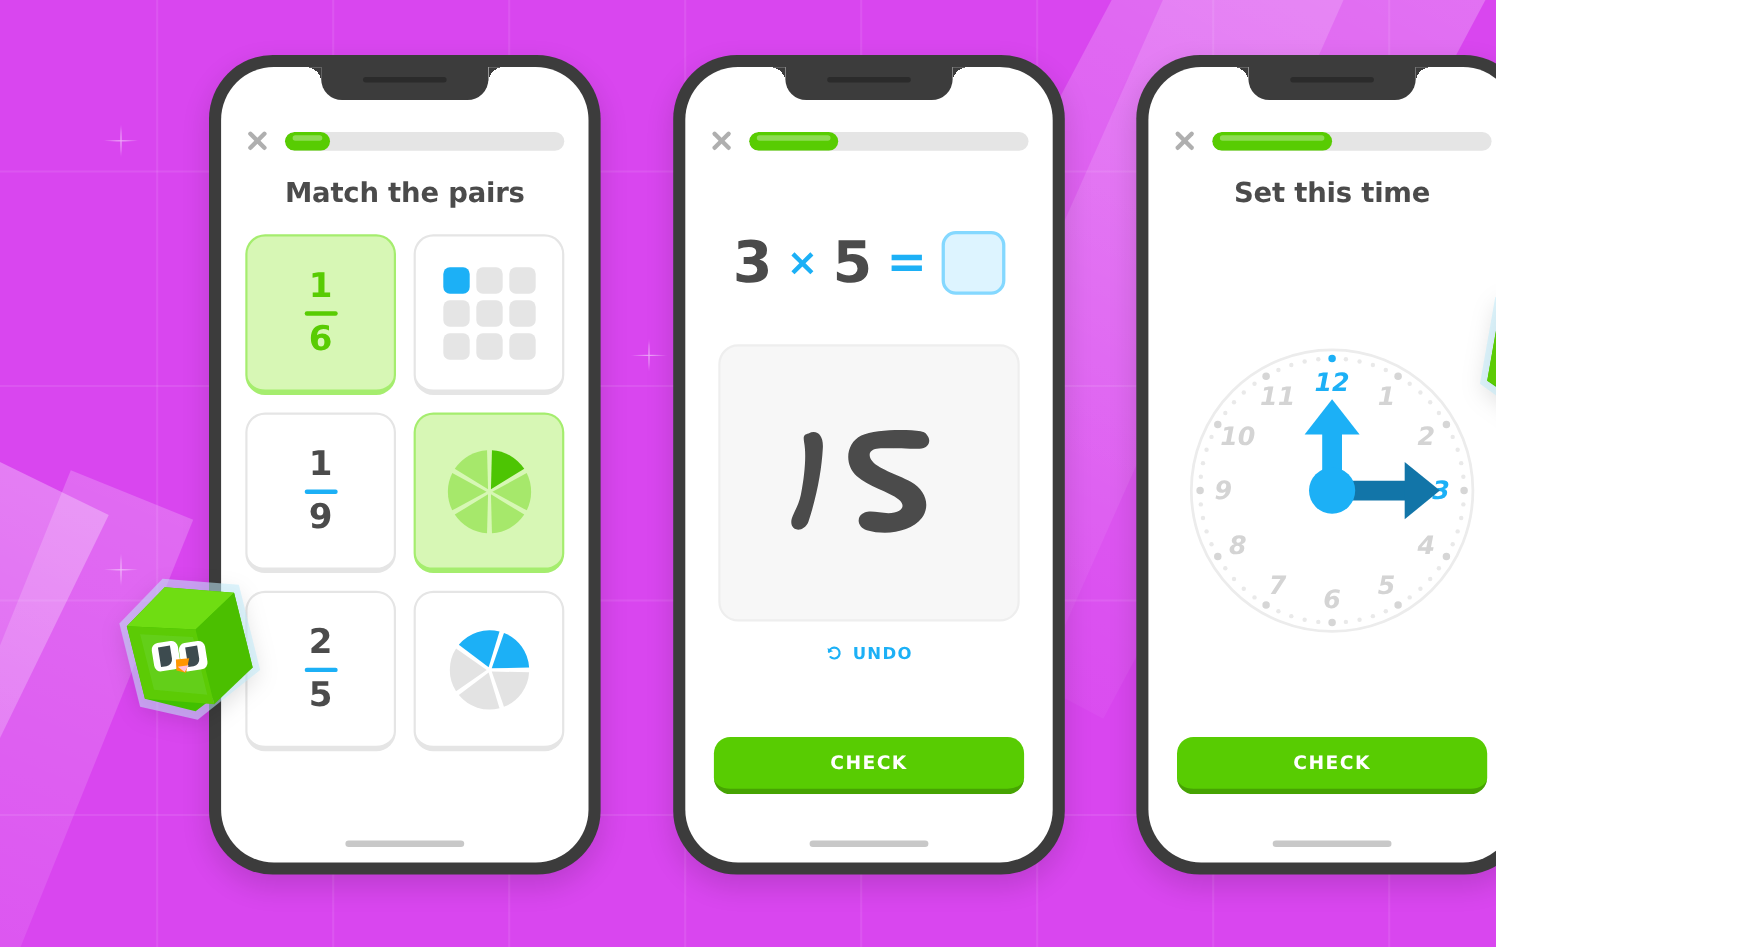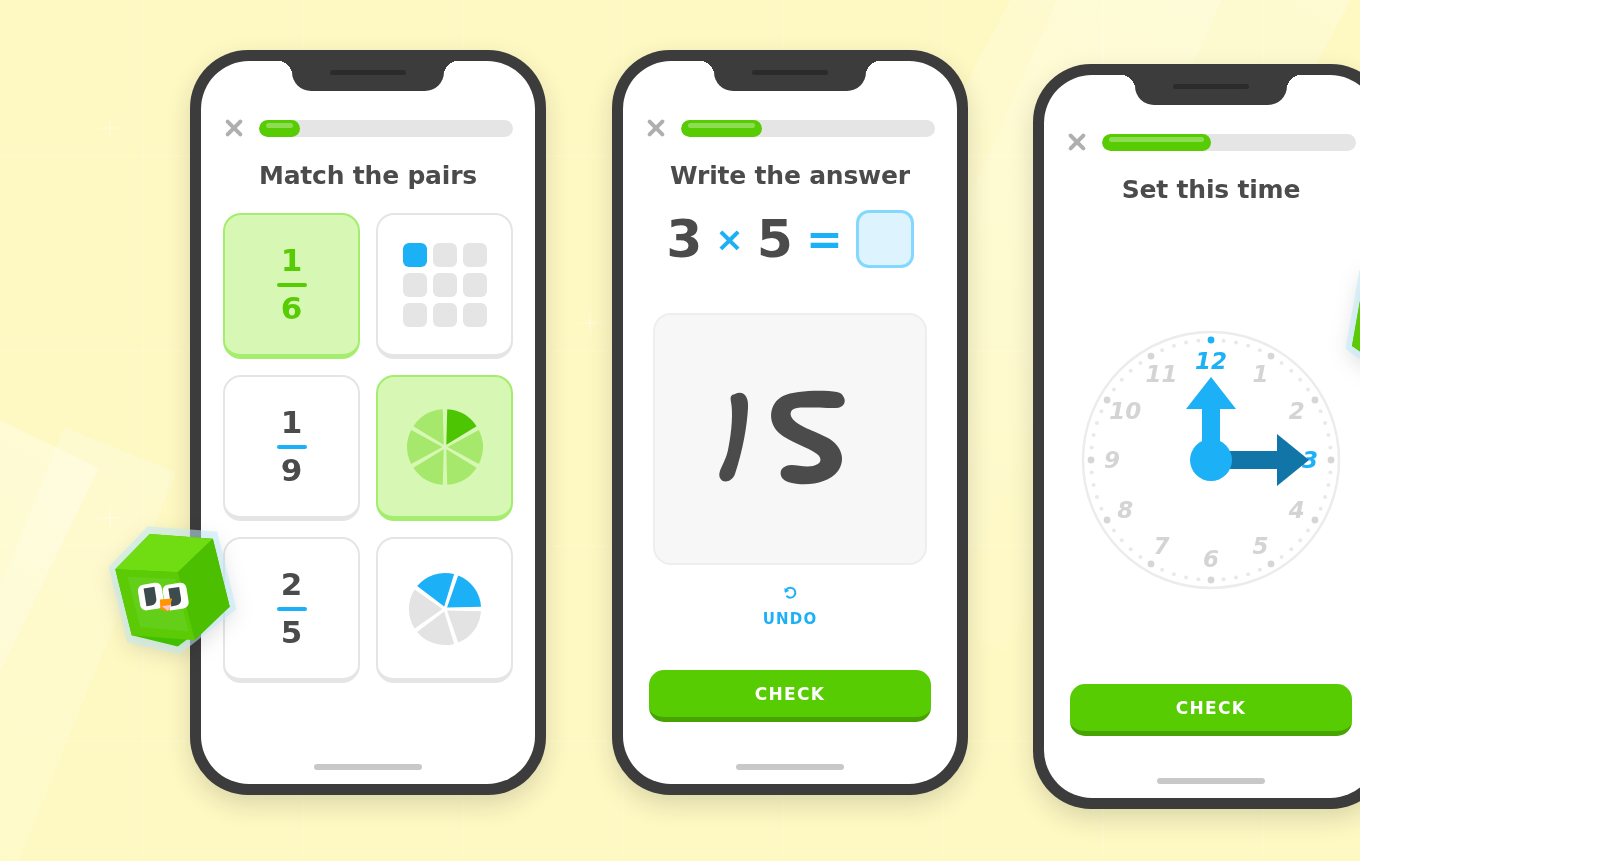--- a/index.html
+++ b/index.html
@@ -4,21 +4,21 @@
 <style>
   * { box-sizing: border-box; margin: 0; padding: 0; }
   html, body {
     width: 1600px; height: 861px;
     overflow: hidden;
     font-family: "DejaVu Sans", "Liberation Sans", sans-serif;
   }
   #stage {
     position: relative;
     width: 1360px; height: 861px;
-    background: #fef9c3;
+    background: #d946ef;
     overflow: hidden;
   }
   
   .bg-grid {
     position: absolute; inset: 0;
     background-image:
       linear-gradient(to right, rgba(255,255,255,.085) 2px, transparent 2px),
       linear-gradient(to bottom, rgba(255,255,255,.085) 2px, transparent 2px);
     background-size: 160px 195px;
     background-position: -18px -40px;
@@ -254,21 +254,20 @@
   }
   .undo {
     position: absolute;
     left: 0; right: 0; top: 524px;
     display: flex; align-items: center; justify-content: center;
     gap: 8px;
     color: #1cb0f6;
     font-size: 15px; font-weight: 800;
     letter-spacing: 1.2px;
     cursor: pointer;
-    flex-direction: column;
   }
 
   
   .time-display {
     position: absolute;
     left: 0; right: 0; top: 135px;
     text-align: center;
     font-size: 74px; font-weight: 800; color: #4b4b4b;
     letter-spacing: -1px;
     line-height: 1;
@@ -418,21 +417,20 @@
       <div class="notch-ear-l"></div>
       <div class="notch-ear-r"></div>
 
       <div class="topbar">
         <div class="close-x"></div>
         <div class="progress-track">
           <div class="progress-fill" style="width:32%"></div>
         </div>
       </div>
 
-      <div class="prompt">Write the answer</div>
 
       <div class="equation">
         <span class="eq-num">3</span>
         <span class="eq-op">×</span>
         <span class="eq-num">5</span>
         <span class="eq-eq">=</span>
         <span class="answer-box"></span>
       </div>
 
       <div class="draw-pad">
@@ -448,21 +446,21 @@
           <path d="M3.2 4.4 L4.4 10.6 L10.4 8.6 Z" fill="#1cb0f6"></path>
         </svg>
         <span>UNDO</span>
       </div>
 
       <div class="cta">CHECK</div>
       <div class="home-bar"></div>
     </div>
   </div>
 
-  <div class="phone" style="left:1033px; top:64px;">
+  <div class="phone" style="left:1033px; top:50px;">
     <div class="phone-inner">
 
       <div class="notch"></div>
       <div class="notch-ear-l"></div>
       <div class="notch-ear-r"></div>
 
       <div class="topbar">
         <div class="close-x"></div>
         <div class="progress-track">
           <div class="progress-fill" style="width:43%"></div>

